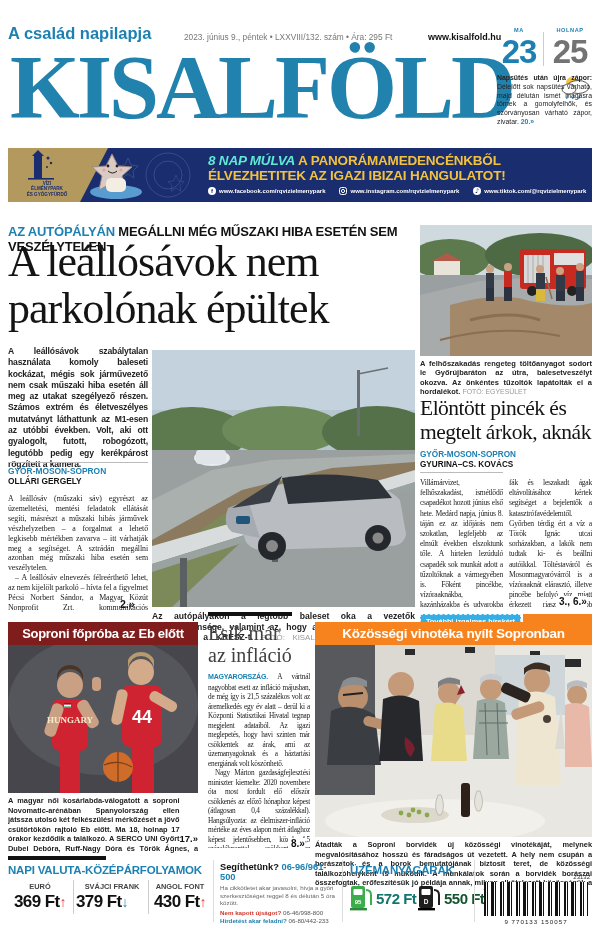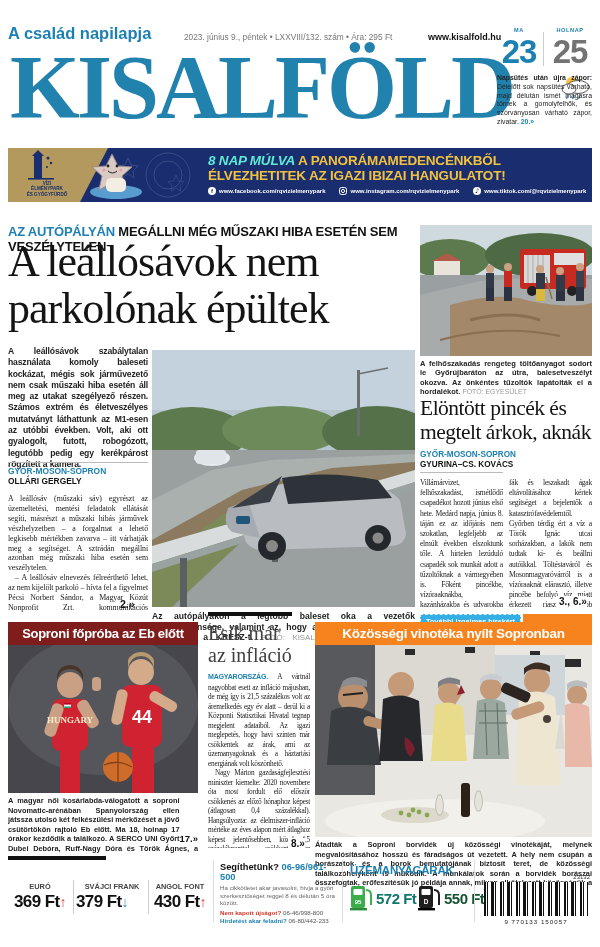--- a/index.html
+++ b/index.html
@@ -346,20 +346,21 @@
       <path d="M165 146 q5 12 0 20 l-3 0 q-5 -8 0 -20 z" fill="#e6e3dc" stroke="#b9b4a8" stroke-width="0.8"></path>
       <path d="M90 92 q8 4 10 12 l-4 8 q-8 -6 -6 -20 z" fill="#7a1f2f"></path>
     </g>
   </svg>
   <div class="abs just" style="left:315px;top:840px;width:277px;height:50px;overflow:hidden;font-size:7.4px;font-weight:700;line-height:9.6px;color:#222;">
     <span>Átadták a Soproni borvidék új közösségi vinotékáját, melynek megvalósításához hosszú és fáradságos út vezetett. A hely nem csupán a borászatok és a borok bemutatójának biztosít teret, de közösségi találkozóhelyként is működik. A munkálatok során a borvidék borászai összefogtak, erőfeszítésük jó példája annak, milyen elkötelezett közösségük a minőség, a hagyomány és a jövő iránt. </span><span class="credit">FOTÓ: MÁTHÉ DANIELLA</span>
     <span class="pgref" style="font-size:9.5px;">6.»</span>
   </div>
 
   <div class="abs blackbar" style="left:8px;top:856px;width:98px;"></div>
+  <div class="abs" style="left:8px;top:864px;font-size:11.5px;font-weight:800;color:#1d80b2;letter-spacing:-0.2px;">NAPI VALUTA-KÖZÉPÁRFOLYAMOK</div>
 
   <div class="abs" style="left:8px;top:882px;width:64px;text-align:center;font-size:7.4px;font-weight:700;color:#444;">EURÓ</div>
   <div class="abs" style="left:76px;top:882px;width:72px;text-align:center;font-size:7.4px;font-weight:700;color:#444;">SVÁJCI FRANK</div>
   <div class="abs" style="left:150px;top:882px;width:60px;text-align:center;font-size:7.4px;font-weight:700;color:#444;">ANGOL FONT</div>
   <div class="abs vline" style="left:73px;top:880px;height:34px;"></div>
   <div class="abs vline" style="left:148px;top:880px;height:34px;"></div>
 
   <div class="abs" style="left:8px;top:892px;width:64px;text-align:center;font-size:17px;font-weight:900;color:#111;letter-spacing:-0.6px;">
     <span>369 Ft</span><span style="color:#e03a2f;font-size:14px;">↑</span>
   </div>

